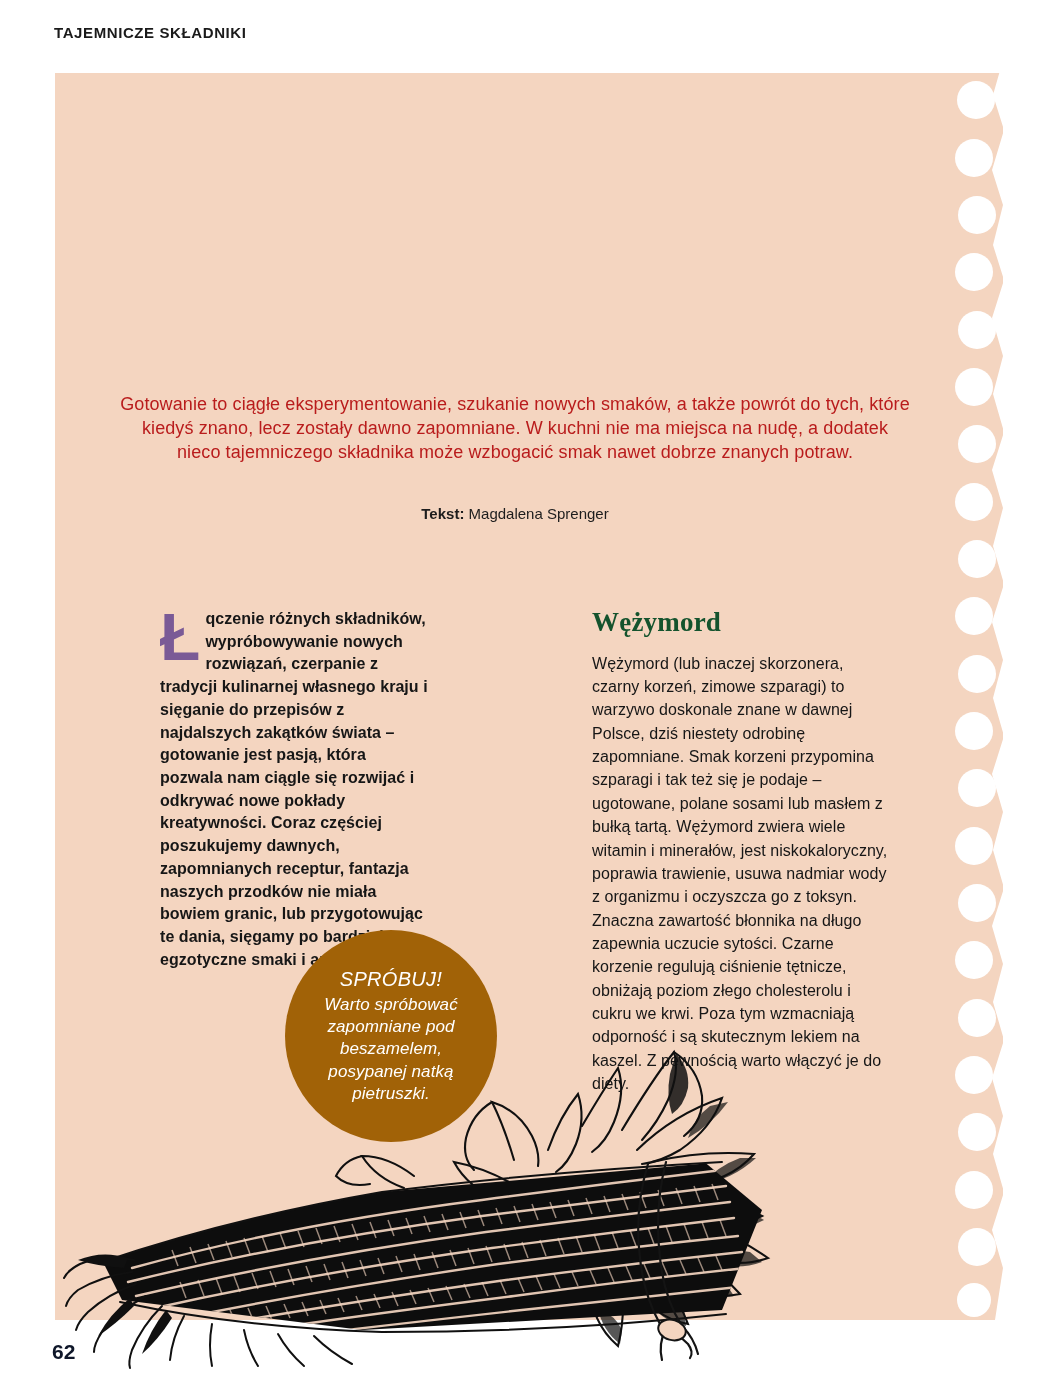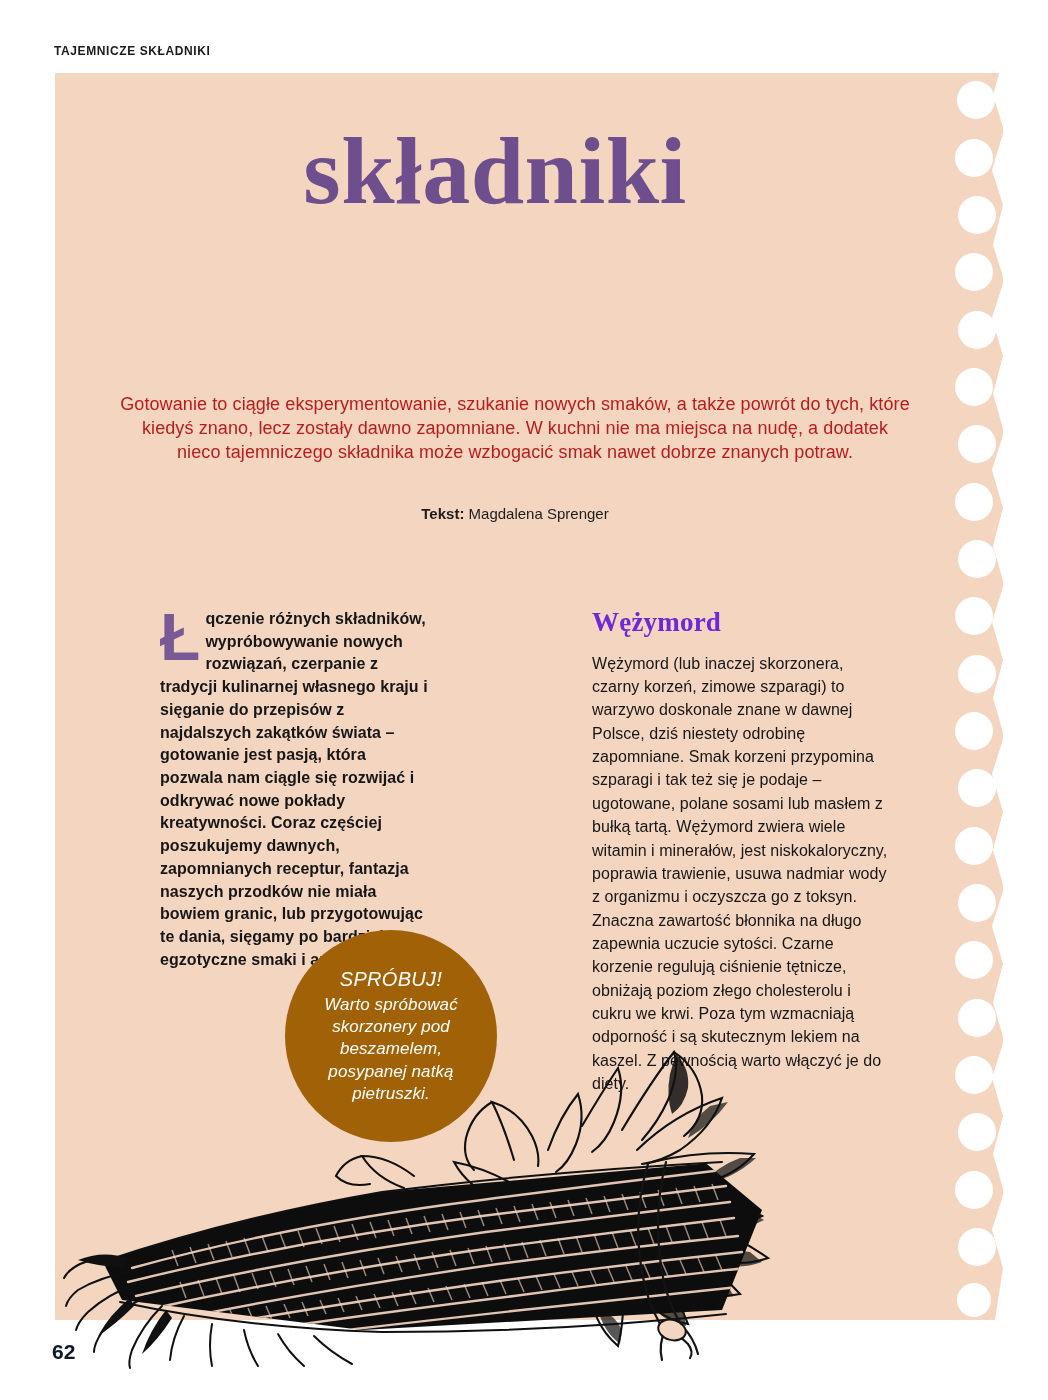--- a/index.html
+++ b/index.html
@@ -13,24 +13,24 @@
     position: relative;
     overflow: hidden;
     font-family: "Liberation Sans", sans-serif;
     -webkit-font-smoothing: antialiased;
   }
 
   
   .kicker {
     position: absolute;
     left: 54px;
-    top: 44px;
+    top: 24px;
     font-family: "Liberation Sans", sans-serif;
     font-weight: bold;
-    font-size: 12px;
+    font-size: 15px;
     letter-spacing: 0.6px;
     color: #1a1a1a;
     white-space: nowrap;
   }
 
   
   .panel {
     position: absolute;
     left: 55px;
     top: 73px;
@@ -125,21 +125,21 @@
     position: absolute;
     left: 592px;
     top: 608px;
     width: 296px;
   }
   .sub-head {
     font-family: "Liberation Serif", serif;
     font-weight: bold;
     font-size: 27px;
     line-height: 1.1;
-    color: #6d28d9;
+    color: #14532d;
     margin: 0 0 14px 0;
     letter-spacing: 0.2px;
   }
   .col-right p {
     margin: 0;
     font-size: 16px;
     line-height: 1.46;
     color: #161616;
     letter-spacing: 0.05px;
   }
@@ -229,21 +229,20 @@
     <circle cx="974" cy="1075" r="19"></circle>
     <circle cx="977" cy="1132" r="19"></circle>
     <circle cx="974" cy="1190" r="19"></circle>
     <circle cx="977" cy="1247" r="19"></circle>
     <circle cx="974" cy="1300" r="17"></circle>
     <path d="M1003 60 L993 95 L1004 130 L992 170 L1003 205 L993 245 L1004 280 L992 318 L1003 356 L993 394 L1004 432 L992 470 L1003 508 L993 546 L1004 584 L992 622 L1003 660 L993 698 L1004 736 L992 774 L1003 812 L993 850 L1004 888 L992 926 L1003 964 L993 1002 L1004 1040 L992 1078 L1003 1116 L993 1154 L1004 1192 L992 1230 L1003 1268 L995 1320 L1048 1320 L1048 60 Z"></path>
   </g>
 </svg>
 
 <div class="title-wrap">
-  <div class="title-line2">składniki</div>
 </div>
 
 <div class="lead">Gotowanie to ciągłe eksperymentowanie, szukanie nowych smaków, a także powrót do tych, które kiedyś znano, lecz zostały dawno zapomniane. W kuchni nie ma miejsca na nudę, a dodatek nieco tajemniczego składnika może wzbogacić smak nawet dobrze znanych potraw.</div>
 <div class="byline">
   <b>Tekst:</b>
   <span>Magdalena Sprenger</span>
 </div>
 
 <div class="col-left">
   <span class="dropcap">Ł</span><span>qczenie różnych składników, wypróbowywanie nowych rozwiązań, czerpanie z tradycji kulinarnej własnego kraju i sięganie do przepisów z najdalszych zakątków świata – gotowanie jest pasją, która pozwala nam ciągle się rozwijać i odkrywać nowe pokłady kreatywności. Coraz częściej poszukujemy dawnych, zapomnianych receptur, fantazja naszych przodków nie miała bowiem granic, lub przygotowując te dania, sięgamy po bardziej egzotyczne smaki i aromaty.</span>
@@ -342,16 +341,16 @@
       <path d="M604 318 Q596 334 600 350"></path>
     </g>
     <g fill="#F4D5C0" stroke="#141414" stroke-width="2">
       <ellipse cx="610" cy="320" rx="14" ry="10" transform="rotate(16 610 320)"></ellipse>
     </g>
   </svg>
 </div>
 
 <div class="callout">
   <div class="callout-title">SPRÓBUJ!</div>
-  <div class="callout-body">Warto spróbować skorzonery pod beszamelem, posypanej natką pietruszki.</div>
+  <div class="callout-body">Warto spróbować zapomniane pod beszamelem, posypanej natką pietruszki.</div>
 </div>
 
 <div class="folio">62</div>
 
 </body></html>

